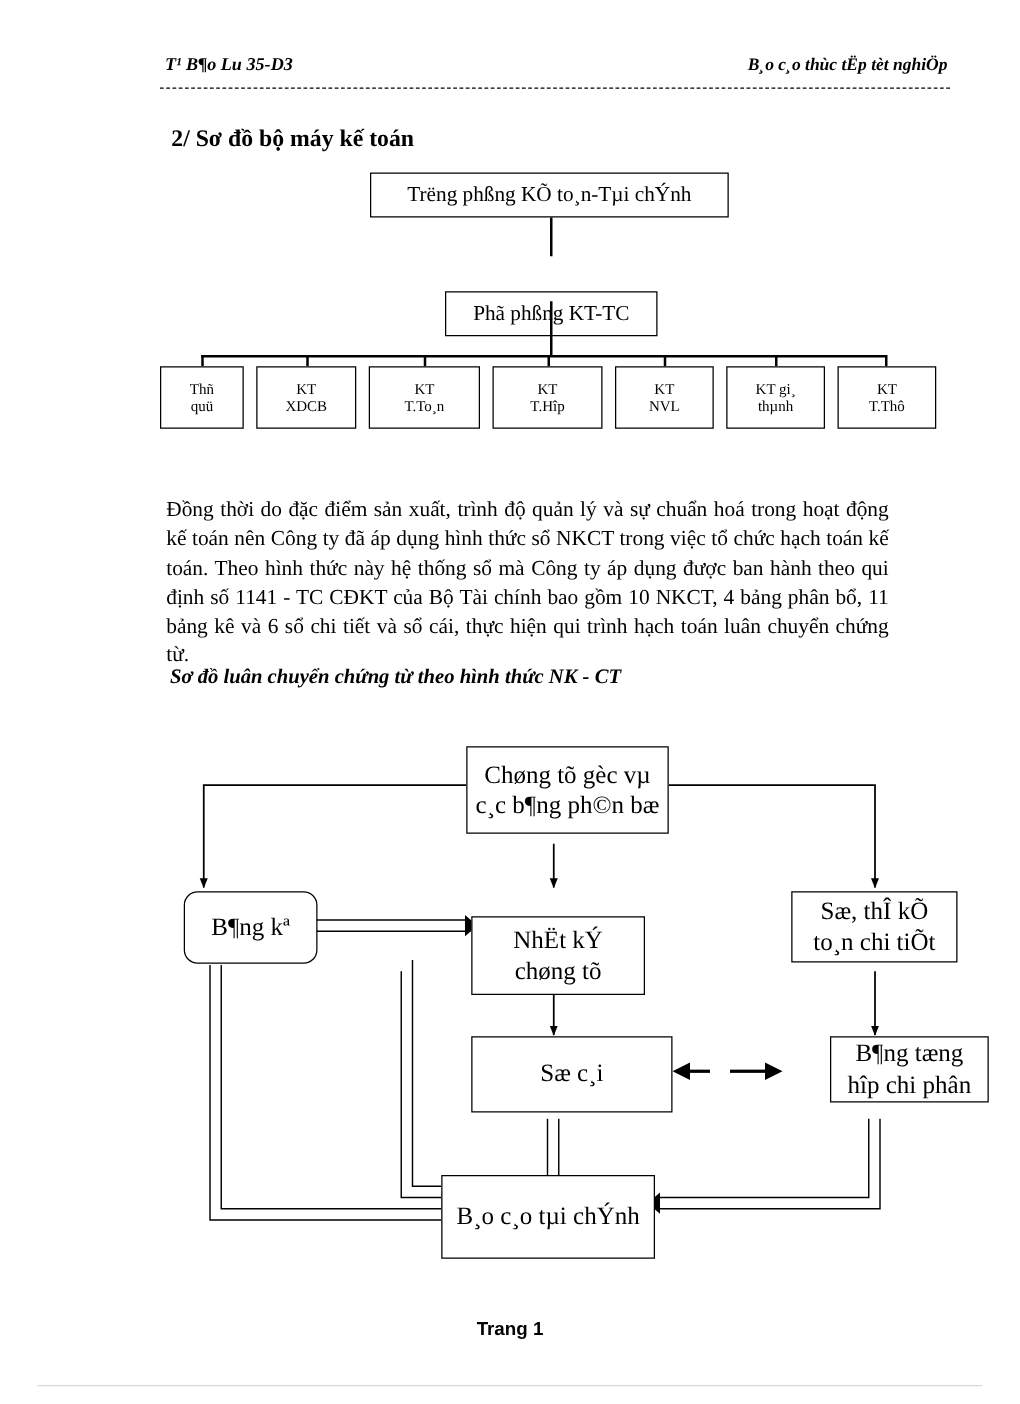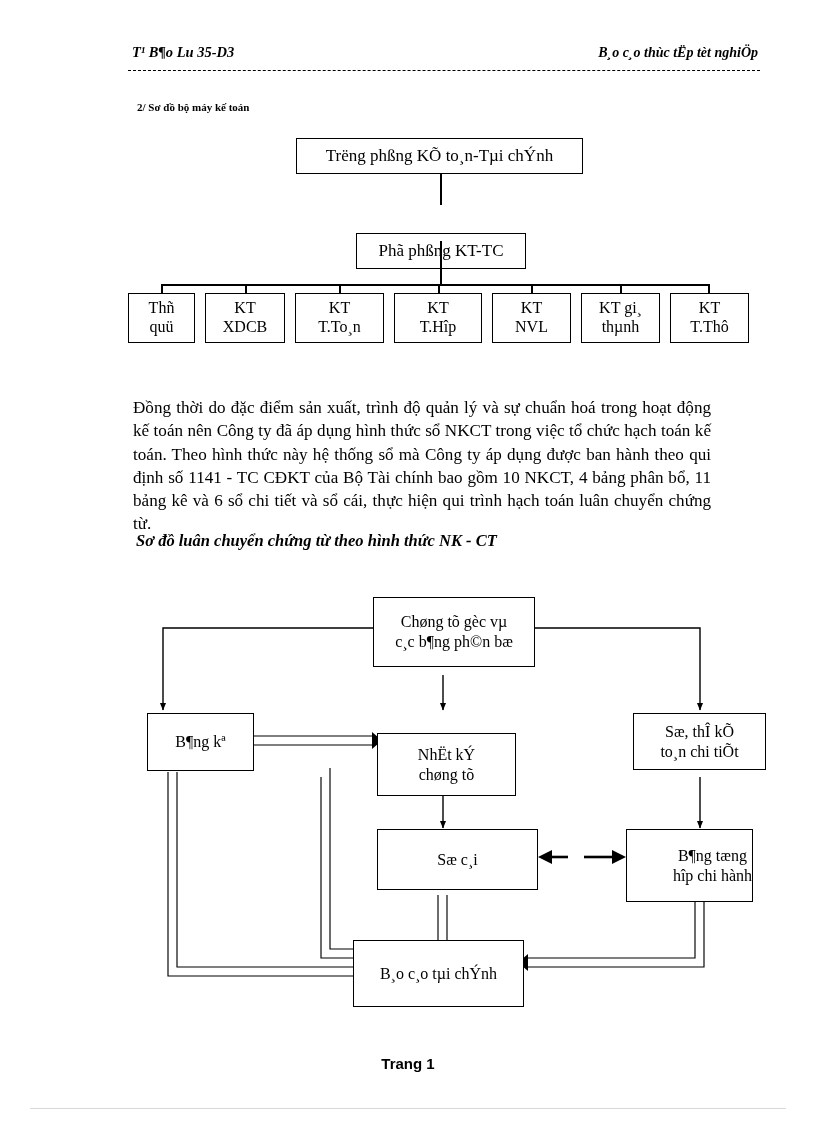--- a/index.html
+++ b/index.html
@@ -44,21 +44,21 @@
     font-size: 14px;
     white-space: nowrap;
   }
 
   
   .h-section {
     position: absolute;
     left: 137px;
     top: 101px;
     font-weight: bold;
-    font-size: 11px;
+    font-size: 19px;
     white-space: nowrap;
   }
   .h-italic {
     position: absolute;
     left: 136px;
     top: 531px;
     font-weight: bold;
     font-style: italic;
     font-size: 16.5px;
     white-space: nowrap;
@@ -72,21 +72,21 @@
     border: 1.4px solid #000;
     box-sizing: border-box;
     display: flex;
     align-items: center;
     justify-content: center;
     text-align: center;
     font-size: 17px;
     line-height: 1.18;
     background: #fff;
   }
-  .obox.small { font-size: 16px; }
+  .obox.small { font-size: 12px; }
 
   .oline {
     position: absolute;
     background: #000;
   }
 
   
   .para {
     position: absolute;
     left: 133px;
@@ -101,21 +101,21 @@
   
   .chart2 { position: absolute; left: 0; top: 0; width: 816px; height: 1123px; }
   .fbox {
     position: absolute;
     border: 1.3px solid #000;
     box-sizing: border-box;
     display: flex;
     align-items: center;
     justify-content: center;
     text-align: center;
-    font-size: 16px;
+    font-size: 20px;
     line-height: 1.22;
     background: #fff;
     z-index: 3;
   }
 
   
   .footer {
     position: absolute;
     left: 0;
     top: 1055px;
@@ -279,21 +279,21 @@
       </g>
     </svg>
 
     <div class="fbox" style="left:373px; top:597px; width:162px; height:70px;">
       <span>
         <span>Chøng tõ gèc vµ</span><br>
         <span>c¸c b¶ng ph©n bæ</span>
       </span>
     </div>
 
-    <div class="fbox" style="left:147px; top:713px; width:107px; height:58px;">
+    <div class="fbox" style="left:147px; top:713px; width:107px; height:58px;border-radius:11px;">
       <span>B¶ng kª</span>
     </div>
 
     <div class="fbox" style="left:377px; top:713px; width:139px; height:63px;margin-top:20px;">
       <span>
         <span>NhËt kÝ</span><br>
         <span>chøng tõ</span>
       </span>
     </div>
 
@@ -301,24 +301,24 @@
       <span>
         <span>Sæ, thÎ kÕ</span><br>
         <span>to¸n chi tiÕt</span>
       </span>
     </div>
 
     <div class="fbox" style="left:377px; top:829px; width:161px; height:61px;">
       <span>Sæ c¸i</span>
     </div>
 
-    <div class="fbox" style="left:626px; top:829px; width:127px; height:73px;justify-content:flex-end;">
+    <div class="fbox" style="left:664px; top:829px; width:127px; height:53px;">
       <span>
         <span>B¶ng tæng</span><br>
-        <span>hîp chi hành</span>
+        <span>hîp chi phân</span>
       </span>
     </div>
 
     <div class="fbox" style="left:353px; top:940px; width:171px; height:67px;">
       <span>B¸o c¸o tµi chÝnh</span>
     </div>
   </div>
 
   <div class="footer">Trang 1</div>
   <div class="footrule"></div>

